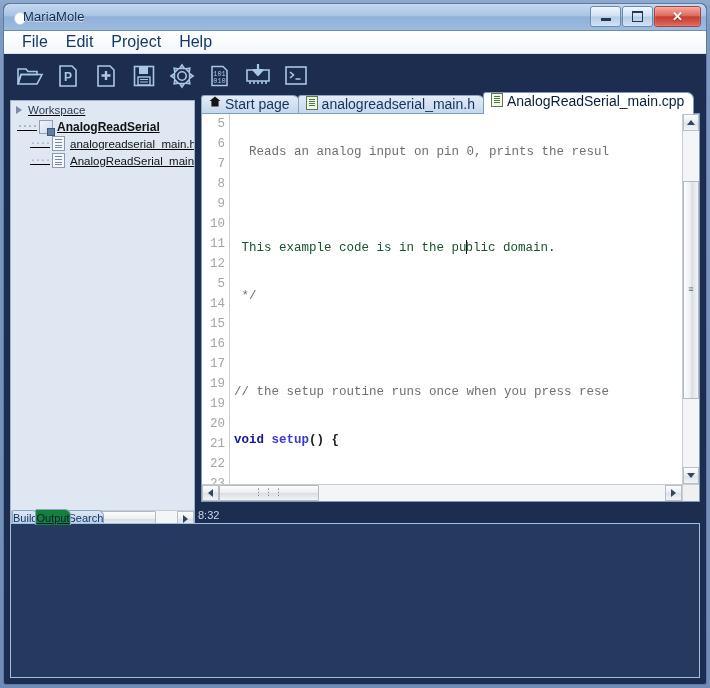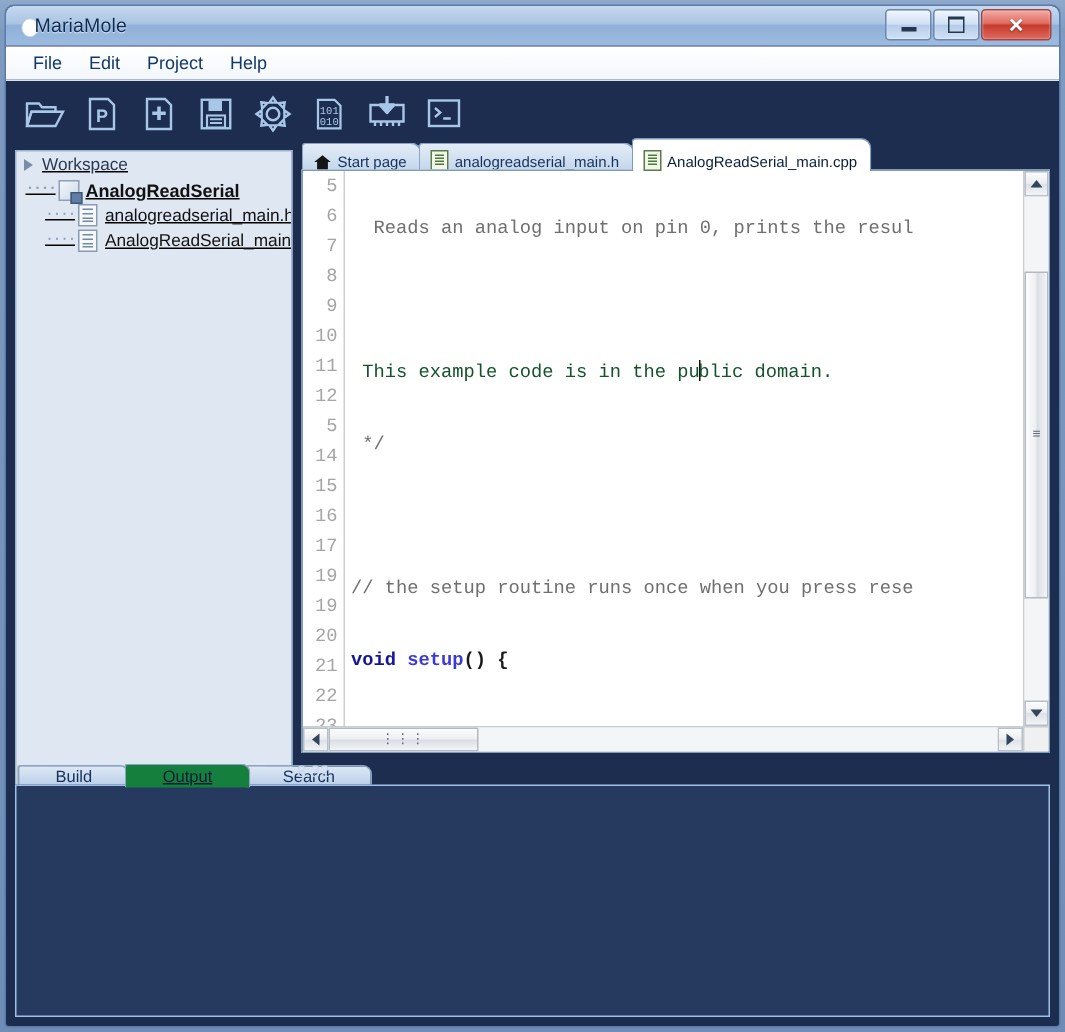--- a/index.html
+++ b/index.html
@@ -63,21 +63,21 @@
   
   .menubar{
     position:absolute;left:0;top:27px;width:100%;height:23px;
     background:linear-gradient(180deg,#ffffff 0%,#f3f7fb 100%);
     border-bottom:1px solid #d8e2ee;
     box-sizing:border-box;
     display:flex;align-items:center;
     padding-left:9px;
   }
   .menu-item{
-    font-size:12px;color:#13396b;padding:2px 9px;cursor:default;border-radius:2px;
+    font-size:16px;color:#13396b;padding:2px 9px;cursor:default;border-radius:2px;
   }
   
   .toolbar{
     position:absolute;left:0;top:50px;width:100%;height:44px;
     background:#1d2d4f;
     display:flex;align-items:center;padding-left:9px;gap:4px;
   }
   .tb-btn{
     width:34px;height:34px;display:flex;align-items:center;justify-content:center;
     cursor:default;border-radius:2px;
@@ -149,22 +149,22 @@
   .grip{font-family:"Liberation Mono",monospace;font-size:9px;color:#5c6673;letter-spacing:1px;line-height:1;}
   
   .edit-area{
     position:absolute;left:197px;top:88px;right:6px;height:410px;
   }
   .tabstrip{
     position:absolute;left:0;top:0;width:100%;height:22px;
     display:flex;align-items:flex-end;
   }
   .etab{
-    height:19px;display:flex;align-items:flex-end;gap:4px;
-    padding:0 9px 0 7px;font-size:10px;color:#15325c;
+    height:19px;display:flex;align-items:flex-start;gap:4px;
+    padding:0 9px 0 7px;font-size:14px;color:#15325c;
     background:linear-gradient(180deg,#e3ecf7 0%,#c3d6ec 100%);
     border:1px solid #8aa4c4;border-bottom:none;
     border-radius:3px 7px 0 0;
     margin-right:-2px;cursor:default;white-space:nowrap;
     box-sizing:border-box;
   }
   .etab.active{
     height:22px;
     background:#ffffff;
     border-color:#7e9bbd;
@@ -226,21 +226,21 @@
   .gripv{font-family:"Liberation Mono",monospace;font-size:9px;color:#5c6673;line-height:1;}
   .corner-box{
     position:absolute;right:0;bottom:0;width:17px;height:17px;background:#f0f0f0;
     border-left:1px solid #c8cdd4;border-top:1px solid #c8cdd4;box-sizing:border-box;
   }
   
   .bottom-tabs{
     position:absolute;left:8px;top:505px;height:16px;display:flex;align-items:flex-end;
   }
   .btab{
-    height:15px;display:flex;align-items:center;padding:0 24px;
+    height:15px;display:flex;align-items:center;padding:0 0;
     font-size:11px;color:#13315c;
     background:linear-gradient(180deg,#dce7f4 0%,#b9cde6 100%);
     border:1px solid #8aa4c4;border-bottom:none;border-radius:2px 6px 0 0;
     margin-right:-3px;cursor:default;box-sizing:border-box;
   }
   .btab.active{background:#15803d;color:#0a1c36;height:16px;z-index:3;text-decoration:underline;}
   .out-panel{
     position:absolute;left:6px;top:519px;right:6px;bottom:6px;
     background:#263a60;
     border:1px solid #9fc0e6;

